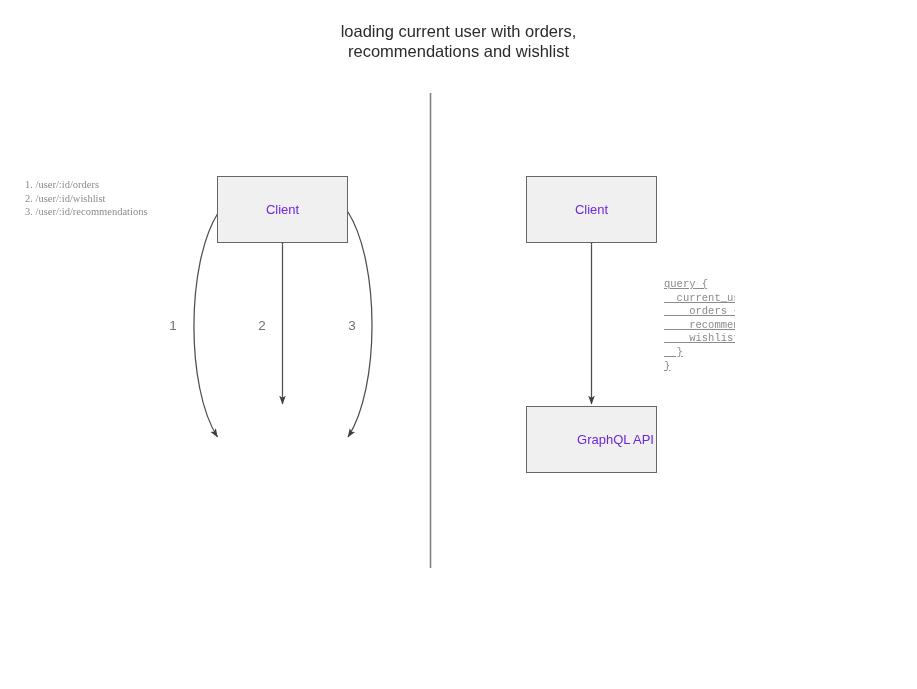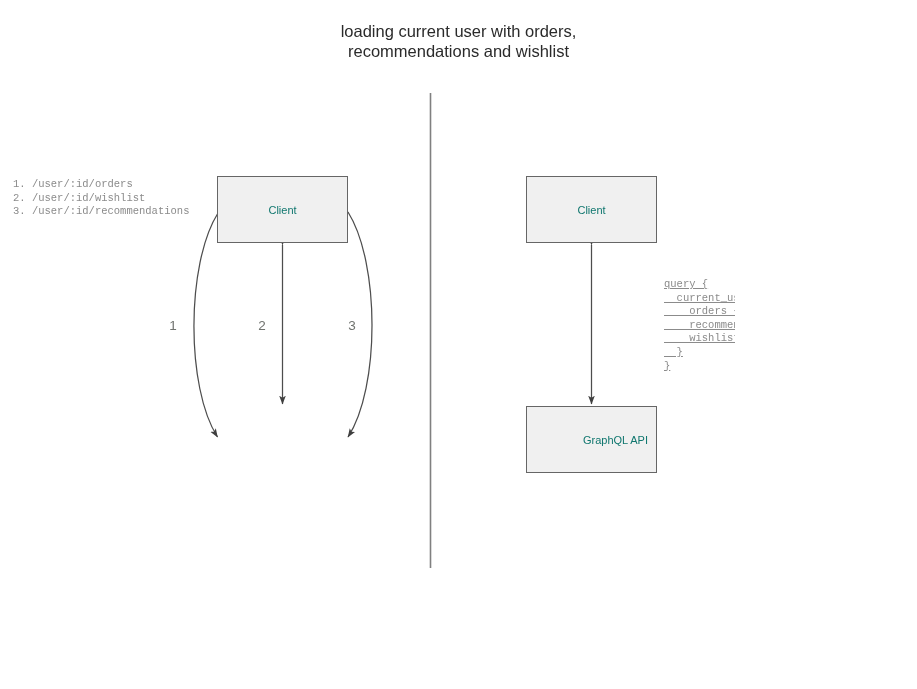--- a/index.html
+++ b/index.html
@@ -36,42 +36,43 @@
   }
   .node-box {
     position: absolute;
     box-sizing: border-box;
     background: #f0f0f0;
     border: 1.3px solid #666666;
     display: flex;
     align-items: center;
     justify-content: center;
     font-family: "Liberation Sans", sans-serif;
-    font-size: 11px;
-    color: #0f766e;
+    font-size: 13px;
+    color: #6d28d9;
   }
   .edge-label {
     position: absolute;
     font-family: "Liberation Sans", sans-serif;
     font-size: 13.5px;
     color: #70736f;
     text-align: center;
     width: 20px;
   }
   .code-block {
     position: absolute;
     font-family: "Liberation Mono", "DejaVu Sans Mono", monospace;
     font-size: 10.5px;
     line-height: 13.6px;
     color: #8b8b8b;
     white-space: pre;
   }
   #rest-endpoints {
-    left: 13px;
+    left: 25px;
     top: 178px;
+    font-family: Liberation Serif, serif;
   }
   #graphql-query {
     left: 664px;
     top: 278px;
     text-decoration: underline;
   }
   #box-client-rest  { left: 217px; top: 176px; width: 131px; height: 67px; }
   #box-rest-api     { left: 217px; top: 406px; width: 131px; height: 67px; }
   #box-client-gql   { left: 526px; top: 176px; width: 131px; height: 67px; }
   #box-graphql-api  { left: 526px; top: 406px; width: 131px; height: 67px; padding-left: 48px; }

